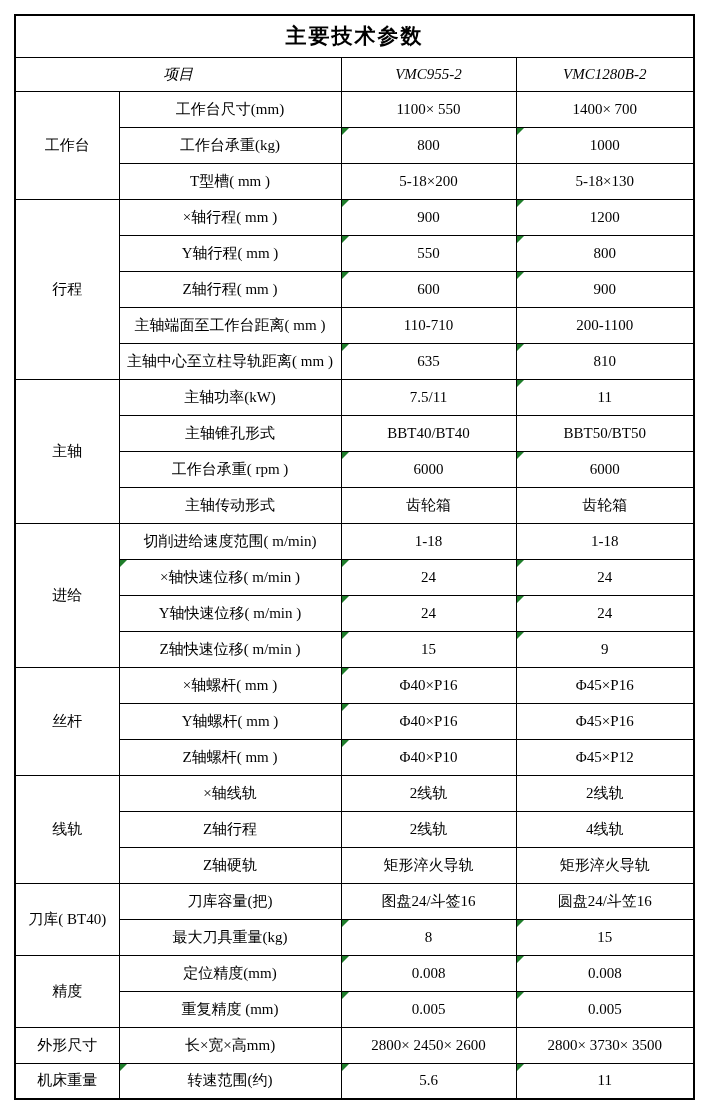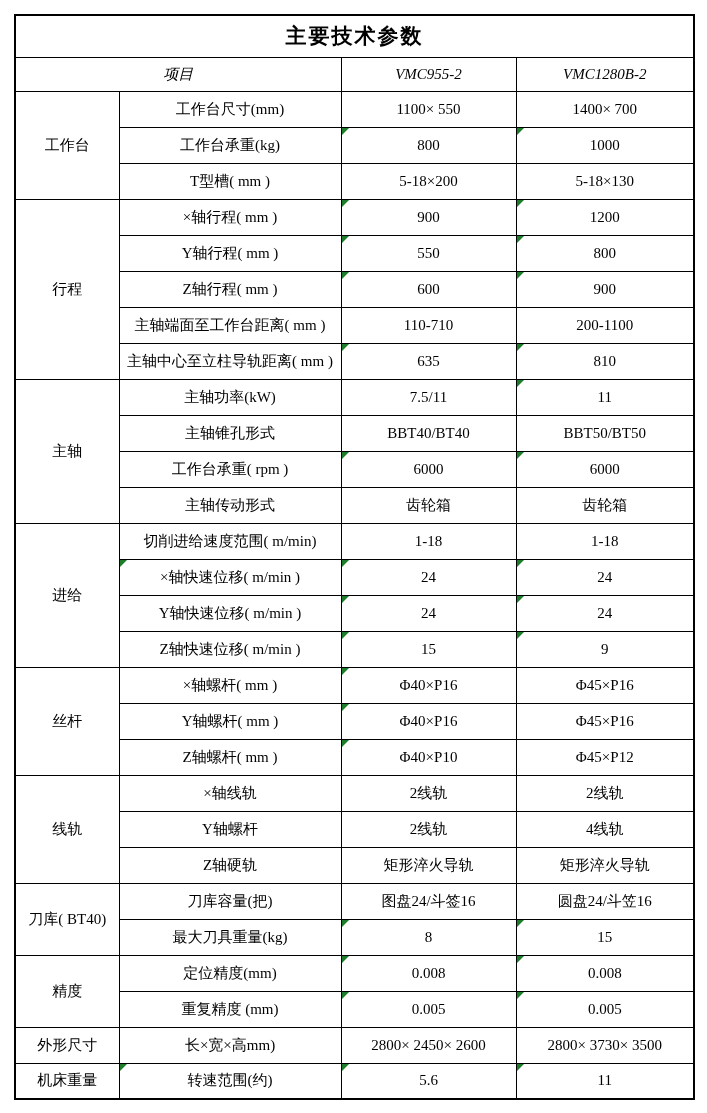--- a/index.html
+++ b/index.html
@@ -170,21 +170,21 @@
           <td class="c-val"><i class="tri"></i><span>Φ40×P10</span></td>
           <td class="c-val"><span>Φ45×P12</span></td>
         </tr>
         <tr>
           <td rowspan="3" class="c-group">线轨</td>
           <td class="c-label"><span>×轴线轨</span></td>
           <td class="c-val"><span>2线轨</span></td>
           <td class="c-val"><span>2线轨</span></td>
         </tr>
         <tr>
-          <td class="c-label"><span>Y轴螺杆</span></td>
+          <td class="c-label"><span>Z轴行程</span></td>
           <td class="c-val"><span>2线轨</span></td>
           <td class="c-val"><span>4线轨</span></td>
         </tr>
         <tr>
           <td class="c-label"><span>Z轴硬轨</span></td>
           <td class="c-val"><span>矩形淬火导轨</span></td>
           <td class="c-val"><span>矩形淬火导轨</span></td>
         </tr>
         <tr>
           <td rowspan="2" class="c-group">刀库( BT40)</td>

